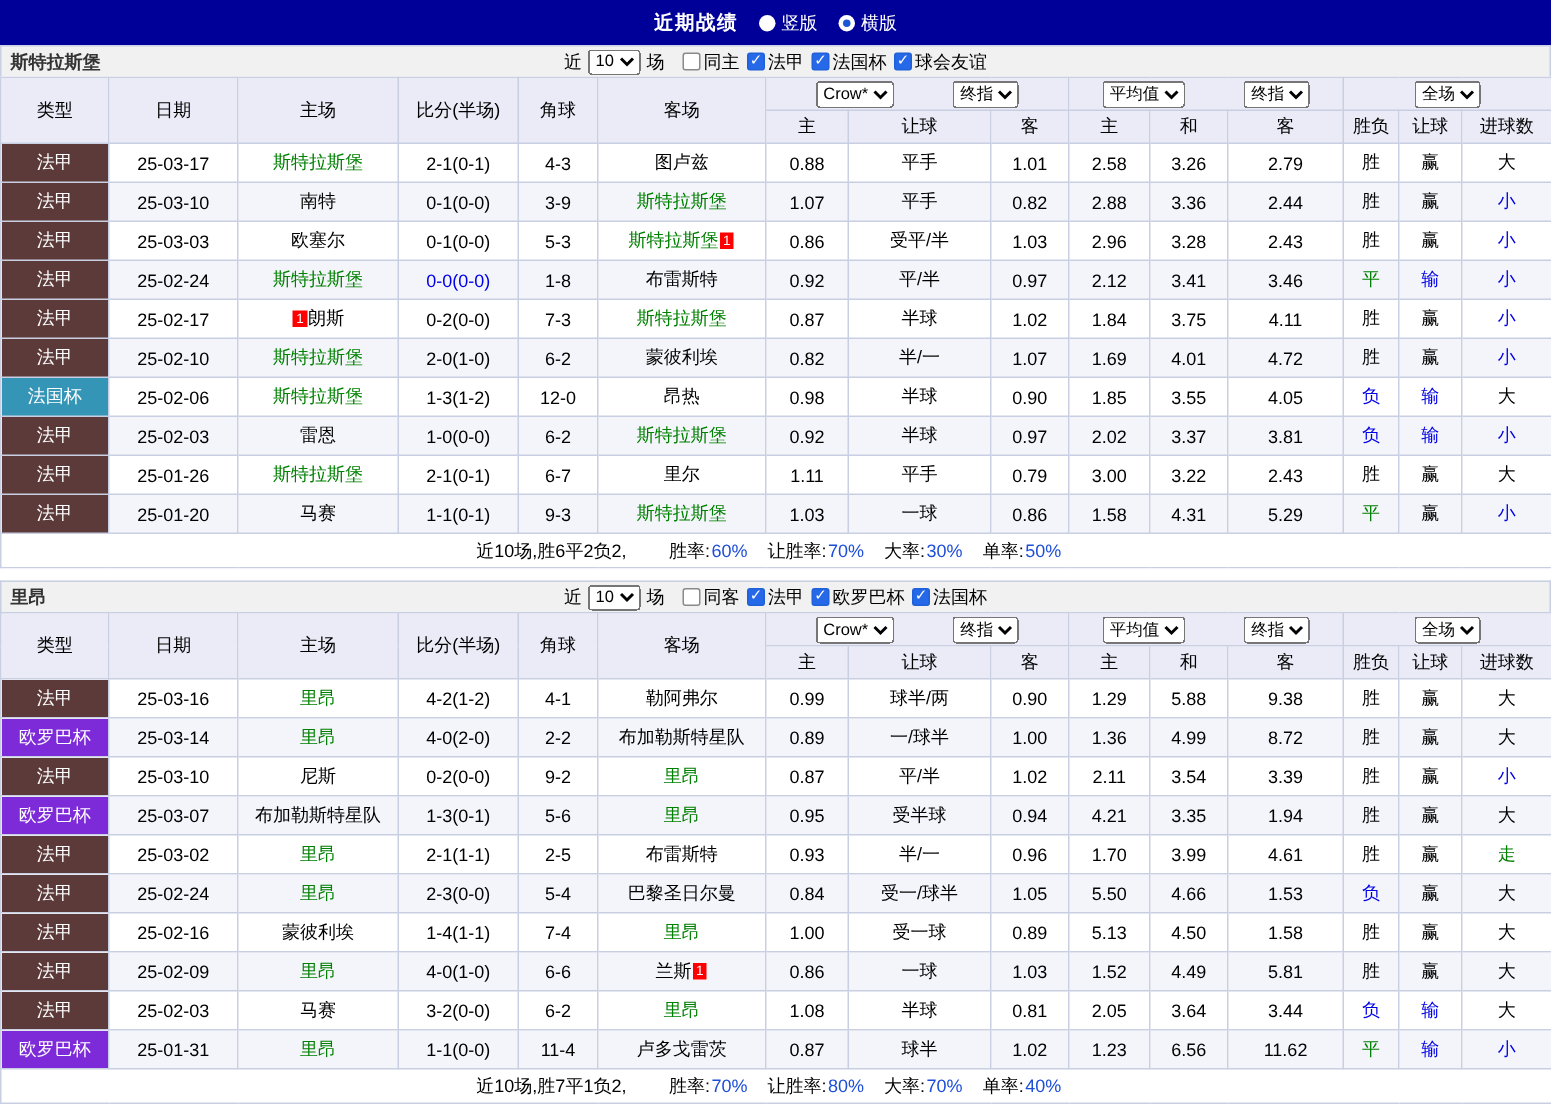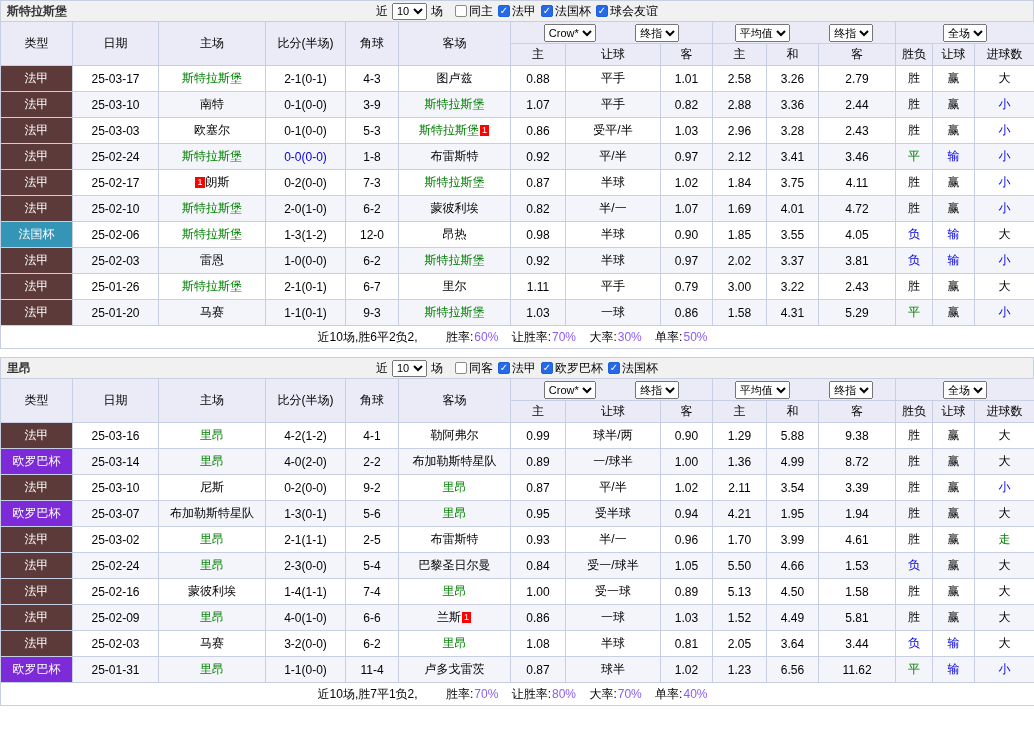--- a/index.html
+++ b/index.html
@@ -40,29 +40,44 @@
   [data-c="b"]{color:#0000e6}
   [data-c="g"]{color:#008000}
   [data-c="k"]{color:#000}
   .badge{display:inline-block;background:#f00;color:#fff;font-size:9px;line-height:11px;padding:0 2px;margin:0 1px;vertical-align:1px}
   .badge:empty{display:none}
 
   
   .grid tfoot td{height:23px;background:#fff}
   .sum-prefix{margin-right:25px}
   .sum-stat{margin-right:10px}
-  .sum-val{color:#8b5cf6;margin-left:1px}
+  .sum-val{color:#1d4ed8;margin-left:1px}
 
   .gap{height:8px;background:#fff}
 </style>
 </head>
 <body>
 
 <div class="page">
 
+  <div class="topbar">
+    <span class="title">近期战绩</span>
+    <span class="radio-group">
+
+        <label class="radio-option">
+          <span class="radio" data-checked="false"></span>
+          <span>竖版</span>
+        </label>
+
+        <label class="radio-option">
+          <span class="radio" data-checked="true"></span>
+          <span>横版</span>
+        </label>
+      </span>
+  </div>
 
   <div class="section">
     <div class="section-bar">
       <span class="team-name">斯特拉斯堡</span>
       <span class="filters">
         <span>近</span>
         <select><option>10</option></select>
         <span>场</span>
         <span class="filter-list">
 
@@ -486,21 +501,21 @@
             <td class="league" data-c="olb">欧罗巴杯</td>
             <td>25-03-07</td>
             <td><span data-c="k">布加勒斯特星队</span></td>
             <td data-c="r">1-3(0-1)</td>
             <td>5-6</td>
             <td><span data-c="g">里昂</span></td>
             <td>0.95</td>
             <td>受半球</td>
             <td>0.94</td>
             <td>4.21</td>
-            <td>1.95</td>
+            <td>3.35</td>
             <td>1.94</td>
             <td data-c="r">胜</td>
             <td data-c="r">赢</td>
             <td data-c="r">大</td>
           </tr>
 
           <tr>
             <td class="league" data-c="fa">法甲</td>
             <td>25-03-02</td>
             <td><span data-c="g">里昂</span></td>

